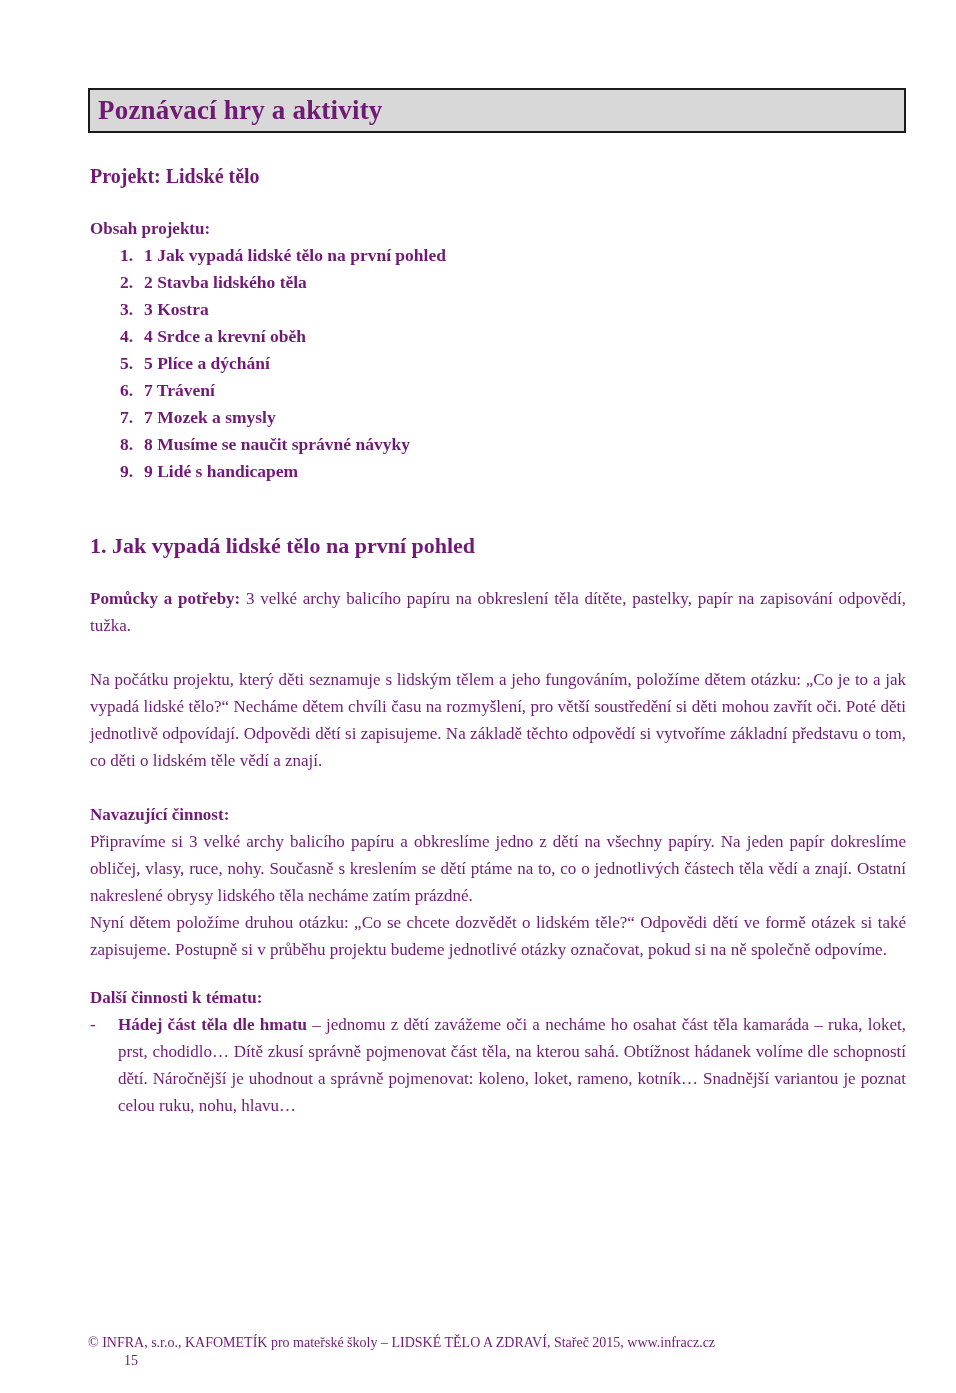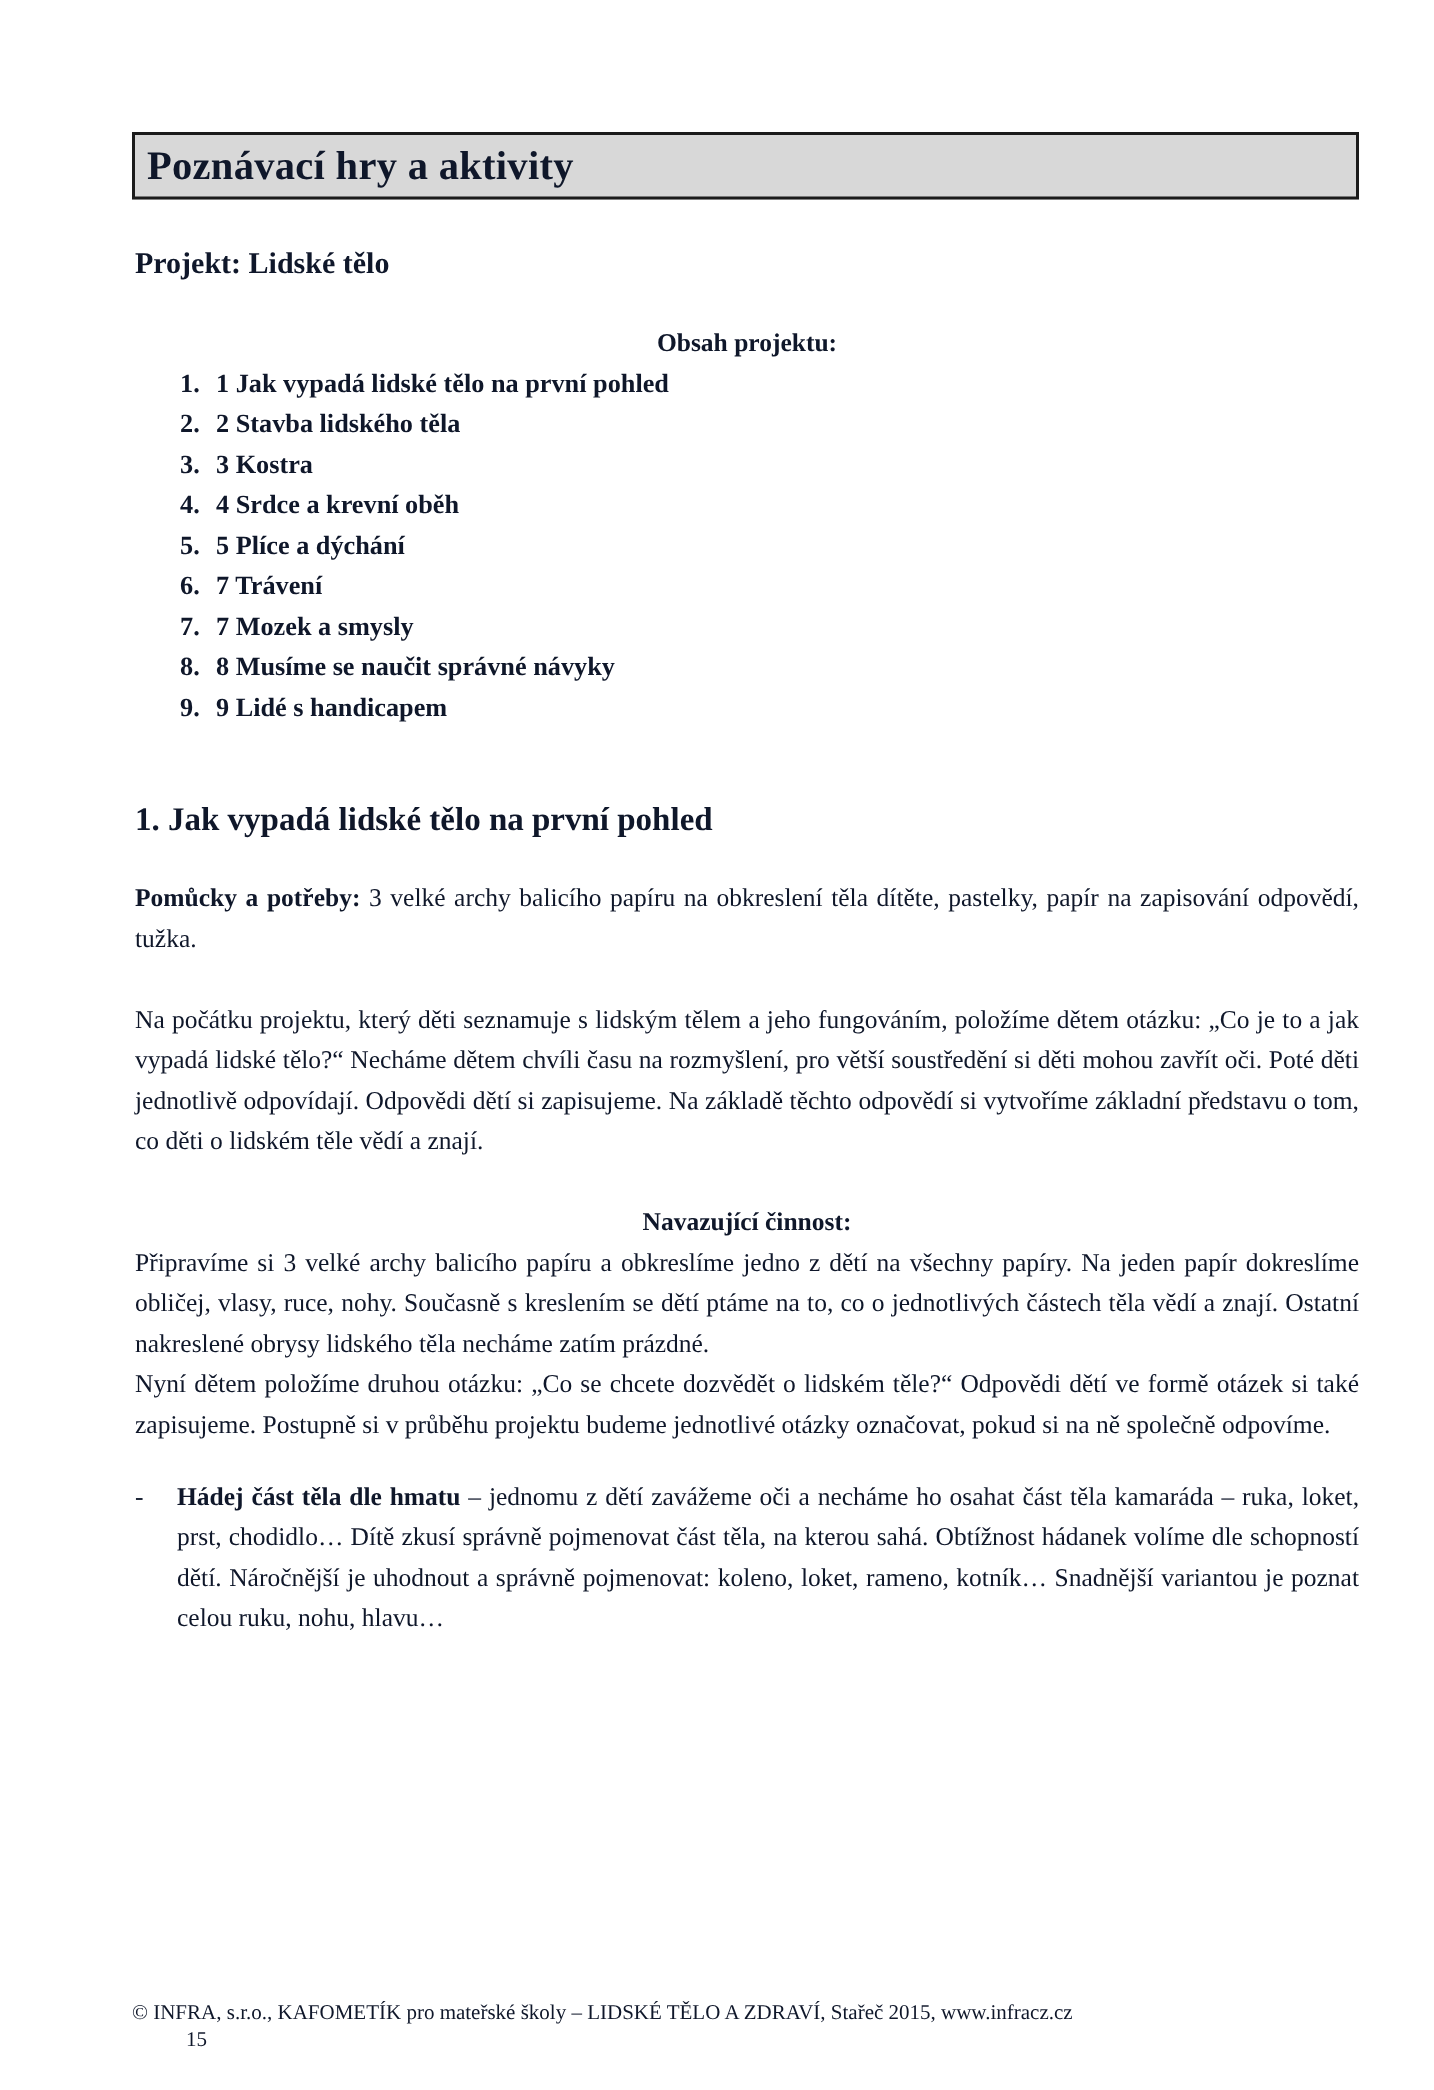--- a/index.html
+++ b/index.html
@@ -1,21 +1,21 @@
 <!DOCTYPE html>
 <html lang="cs"><head>
 <meta charset="utf-8">
 <style>
   html, body { margin: 0; padding: 0; background: #ffffff; }
   .page {
     position: relative;
     width: 956px;
     height: 1393px;
     background: #ffffff;
-    color: #0f172a;
+    color: #701a75;
     font-family: "Liberation Serif", "DejaVu Serif", serif;
     overflow: hidden;
   }
   .content {
     position: absolute;
     left: 88px;
     top: 88px;
     width: 818px;
   }
   .banner {
@@ -42,21 +42,20 @@
     line-height: 27px;
     text-align: justify;
     margin: 0 0 0 2px;
   }
   .mb-blank { margin-bottom: 27px; }
   .toc-heading {
     font-size: 17px;
     font-weight: bold;
     line-height: 27px;
     margin-left: 2px;
-    text-align: center;
   }
   .toc { margin: 0 0 46px 0; }
   .toc-row {
     display: flex;
     font-size: 17.5px;
     font-weight: bold;
     line-height: 27px;
   }
   .toc-num { width: 24px; margin-left: 32px; flex: 0 0 auto; }
   .toc-label { flex: 1; }
@@ -148,20 +147,21 @@
 
     <p class="body-text mb-blank">Na počátku projektu, který děti seznamuje s lidským tělem a jeho fungováním, položíme dětem otázku: „Co je to a jak vypadá lidské tělo?“ Necháme dětem chvíli času na rozmyšlení, pro větší soustředění si děti mohou zavřít oči. Poté děti jednotlivě odpovídají. Odpovědi dětí si zapisujeme. Na základě těchto odpovědí si vytvoříme základní představu o tom, co děti o lidském těle vědí a znají.</p>
 
     <div>
       <div class="toc-heading">Navazující činnost:</div>
       <p class="body-text">Připravíme si 3 velké archy balicího papíru a obkreslíme jedno z dětí na všechny papíry. Na jeden papír dokreslíme obličej, vlasy, ruce, nohy. Současně s kreslením se dětí ptáme na to, co o jednotlivých částech těla vědí a znají. Ostatní nakreslené obrysy lidského těla necháme zatím prázdné.</p>
       <p class="body-text">Nyní dětem položíme druhou otázku: „Co se chcete dozvědět o lidském těle?“ Odpovědi dětí ve formě otázek si také zapisujeme. Postupně si v průběhu projektu budeme jednotlivé otázky označovat, pokud si na ně společně odpovíme.</p>
     </div>
 
     <div class="activities-block">
+      <div class="toc-heading">Další činnosti k tématu:</div>
       <div class="bullet-row">
         <span class="bullet-dash">-</span>
         <span class="bullet-body"><span class="inline-bold">Hádej část těla dle hmatu</span><span> – jednomu z dětí zavážeme oči a necháme ho osahat část těla kamaráda – ruka, loket, prst, chodidlo… Dítě zkusí správně pojmenovat část těla, na kterou sahá. Obtížnost hádanek volíme dle schopností dětí. Náročnější je uhodnout a správně pojmenovat: koleno, loket, rameno, kotník… Snadnější variantou je poznat celou ruku, nohu, hlavu…</span></span>
       </div>
     </div>
 
   </div>
 
   <div class="footer">
     <span>© INFRA, s.r.o., KAFOMETÍK pro mateřské školy – LIDSKÉ TĚLO A ZDRAVÍ, Stařeč 2015, www.infracz.cz</span>

